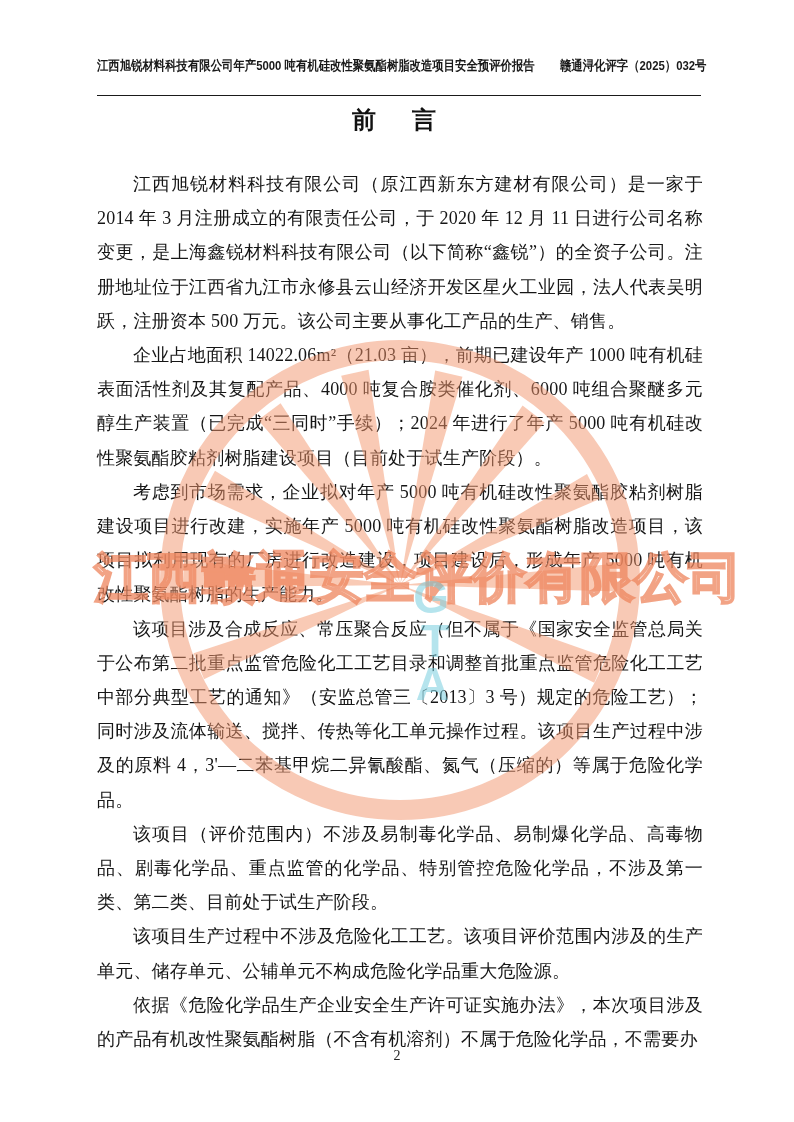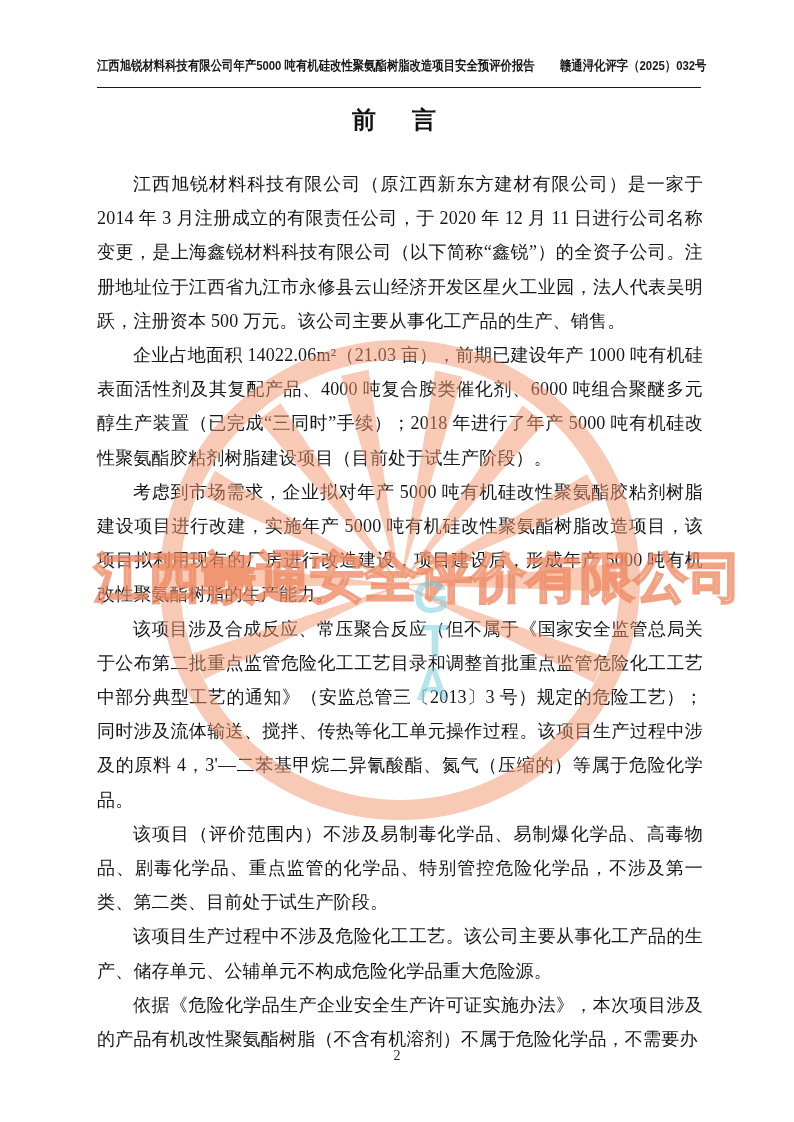--- a/index.html
+++ b/index.html
@@ -15,21 +15,21 @@
     overflow: hidden;
   }
 
   
   .header {
     position: absolute;
     left: 97px;
     right: 93px;
     top: 57px;
     border-bottom: 1.5px solid #1a1a1a;
-    padding-bottom: 12px;
+    padding-bottom: 20px;
   }
   .header-inner {
     display: flex;
     justify-content: space-between;
     align-items: baseline;
     width: 718px;
     transform: scaleX(0.842);
     transform-origin: 0 0;
     font-family: "Liberation Sans", sans-serif;
     font-weight: bold;
@@ -131,25 +131,25 @@
     <div class="header-inner">
       <span>江西旭锐材料科技有限公司年产5000 吨有机硅改性聚氨酯树脂改造项目安全预评价报告</span>
       <span class="header-doc-number">赣通浔化评字（2025）032号</span>
     </div>
   </div>
 
   <div class="doc-title">前　言</div>
 
   <div class="body-text">
       <p class="para">江西旭锐材料科技有限公司（原江西新东方建材有限公司）是一家于 2014 年 3 月注册成立的有限责任公司，于 2020 年 12 月 11 日进行公司名称变更，是上海鑫锐材料科技有限公司（以下简称“鑫锐”）的全资子公司。注册地址位于江西省九江市永修县云山经济开发区星火工业园，法人代表吴明跃，注册资本 500 万元。该公司主要从事化工产品的生产、销售。</p>
-      <p class="para">企业占地面积 14022.06m²（21.03 亩），前期已建设年产 1000 吨有机硅表面活性剂及其复配产品、4000 吨复合胺类催化剂、6000 吨组合聚醚多元醇生产装置（已完成“三同时”手续）；2018 年进行了年产 5000 吨有机硅改性聚氨酯胶粘剂树脂建设项目（目前处于试生产阶段）。</p>
+      <p class="para">企业占地面积 14022.06m²（21.03 亩），前期已建设年产 1000 吨有机硅表面活性剂及其复配产品、4000 吨复合胺类催化剂、6000 吨组合聚醚多元醇生产装置（已完成“三同时”手续）；2024 年进行了年产 5000 吨有机硅改性聚氨酯胶粘剂树脂建设项目（目前处于试生产阶段）。</p>
       <p class="para">考虑到市场需求，企业拟对年产 5000 吨有机硅改性聚氨酯胶粘剂树脂建设项目进行改建，实施年产 5000 吨有机硅改性聚氨酯树脂改造项目，该项目拟利用现有的厂房进行改造建设，项目建设后，形成年产 5000 吨有机改性聚氨酯树脂的生产能力。</p>
       <p class="para">该项目涉及合成反应、常压聚合反应（但不属于《国家安全监管总局关于公布第二批重点监管危险化工工艺目录和调整首批重点监管危险化工工艺中部分典型工艺的通知》（安监总管三〔2013〕3 号）规定的危险工艺）；同时涉及流体输送、搅拌、传热等化工单元操作过程。该项目生产过程中涉及的原料 4，3'—二苯基甲烷二异氰酸酯、氮气（压缩的）等属于危险化学品。</p>
       <p class="para">该项目（评价范围内）不涉及易制毒化学品、易制爆化学品、高毒物品、剧毒化学品、重点监管的化学品、特别管控危险化学品，不涉及第一类、第二类、目前处于试生产阶段。</p>
-      <p class="para">该项目生产过程中不涉及危险化工工艺。该公司主要从事化工产品的生产、储存单元、公辅单元不构成危险化学品重大危险源。</p>
+      <p class="para">该项目生产过程中不涉及危险化工工艺。该项目评价范围内涉及的生产单元、储存单元、公辅单元不构成危险化学品重大危险源。</p>
       <p class="para">依据《危险化学品生产企业安全生产许可证实施办法》，本次项目涉及的产品有机改性聚氨酯树脂（不含有机溶剂）不属于危险化学品，不需要办</p>
     </div>
 
   <div class="page-number">2</div>
 
   <div class="watermark">
     <svg class="wm-logo-svg" viewBox="0 0 500 500" xmlns="http://www.w3.org/2000/svg">
       <circle cx="250" cy="250" r="230" fill="none" stroke="rgba(242,147,107,0.5)" stroke-width="20"></circle>
       <g fill="rgba(243,150,108,0.5)">
         <path d="M250 255 L236 38 L264 38 Z" transform="rotate(-112 250 255)"></path>

